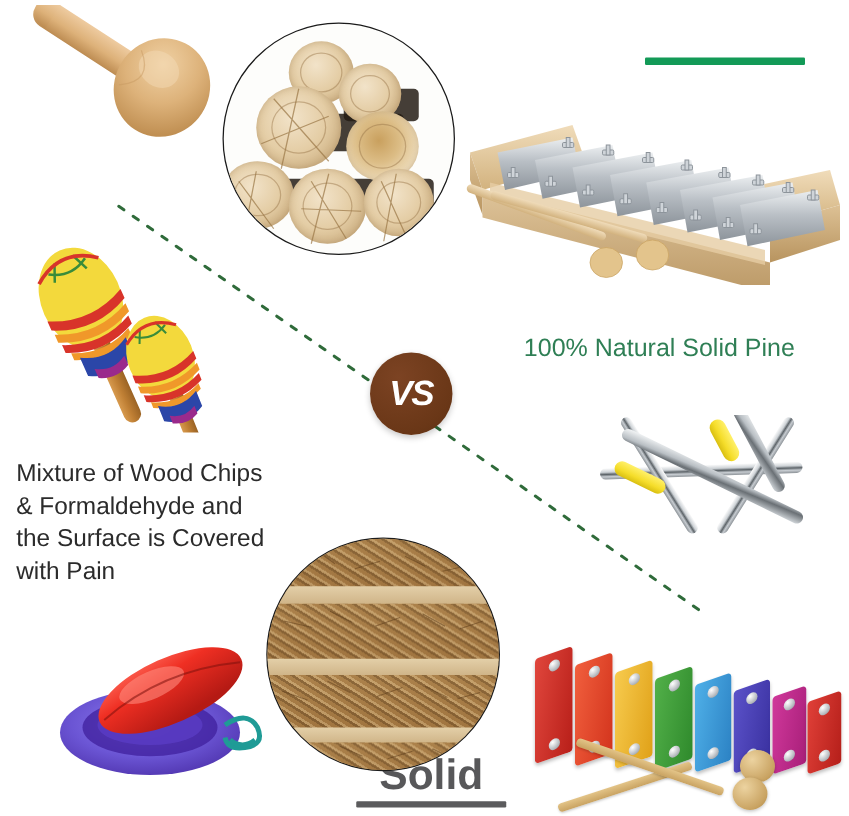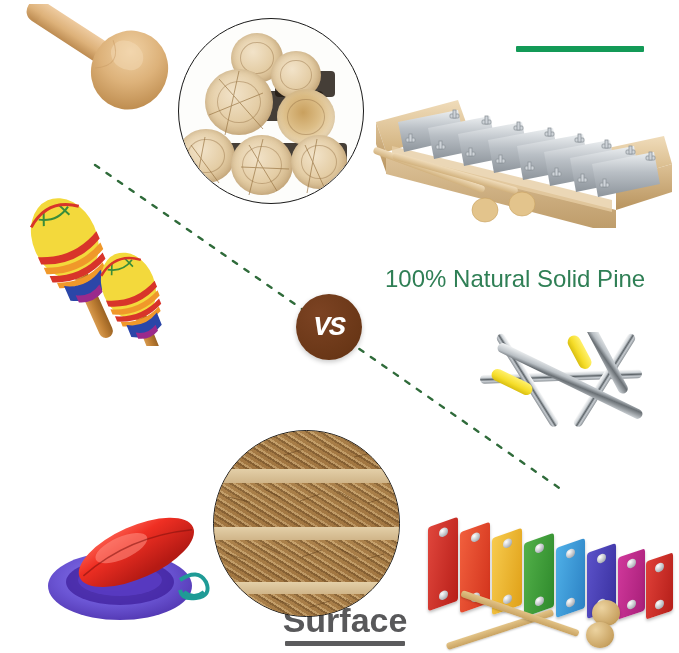--- a/index.html
+++ b/index.html
@@ -7,32 +7,32 @@
        font-family:"Liberation Sans","DejaVu Sans",sans-serif;background:#fff;}
   .stage{position:absolute;inset:0;}
   .abs{position:absolute;}
 
   
   #ours-title{left:505px;top:2px;width:150px;text-align:center;font-size:37px;font-weight:700;
               color:#139a57;letter-spacing:.5px;line-height:40px;}
   #ours-underline{left:516px;top:46px;width:128px;height:6px;background:#139a57;border-radius:1px;}
   #ours-sub{left:480px;top:56px;width:200px;text-align:center;font-size:26px;font-weight:700;
             color:#16a05c;line-height:30px;}
-  #pine-text{left:385px;top:265px;width:285px;font-size:24px;font-weight:400;
+  #pine-text{left:385px;top:265px;width:285px;text-align:center;font-size:20px;font-weight:400;
              color:#2f7f55;line-height:28px;}
   #others-title{left:280px;top:601px;width:130px;text-align:center;font-size:34px;font-weight:700;
                 color:#58585a;line-height:38px;}
   #others-underline{left:285px;top:641px;width:120px;height:5px;background:#5b5b5d;border-radius:1px;}
   #bad-text{left:13px;top:366px;width:255px;font-size:19.5px;color:#2b2b2b;line-height:26px;}
   #bad-text div{white-space:nowrap;}
 
   
-  #vs-badge{left:296px;top:294px;width:66px;height:66px;border-radius:50%;
+  #vs-badge{left:296px;top:282px;width:66px;height:66px;border-radius:50%;
             background:radial-gradient(circle at 35% 30%,#7c4323,#6a3717 70%,#5d2f12);
-            box-shadow:0 2px 5px rgba(0,0,0,.22);font-family:Liberation Mono, monospace;}
+            box-shadow:0 2px 5px rgba(0,0,0,.22);}
   #vs-badge span{position:absolute;inset:0;display:flex;align-items:center;justify-content:center;
             color:#fff;font-size:28px;font-weight:700;font-style:italic;letter-spacing:-1px;}
 
   
   #divider{left:0;top:0;width:679px;height:653px;pointer-events:none;}
 
   
   #maraca-wood{left:8px;top:4px;width:175px;height:118px;}
 
   
@@ -82,22 +82,28 @@
      box-shadow:0 1px 3px rgba(0,0,0,.25);}
 </style>
 </head>
 <body>
 
 <div class="stage">
 
   <div class="abs" id="ours-underline"></div>
   <div class="abs" id="pine-text">100% Natural Solid Pine</div>
 
-  <div class="abs" id="others-title">Surface</div>
+  <div class="abs" id="others-title">Solid</div>
   <div class="abs" id="others-underline"></div>
+  <div class="abs" id="bad-text">
+    <div>Mixture of Wood Chips</div>
+    <div>&amp; Formaldehyde and</div>
+    <div>the Surface is Covered</div>
+    <div>with Pain</div>
+  </div>
 
   <svg class="abs" id="divider">
     <line x1="95" y1="165" x2="565" y2="492" stroke="#2f6b3a" stroke-width="2.4" stroke-dasharray="5 9" stroke-linecap="round"></line>
   </svg>
 
   <div class="abs" id="vs-badge">
     <span>VS</span>
   </div>
 
   <svg class="abs" id="maraca-wood" viewBox="0 0 175 118">

